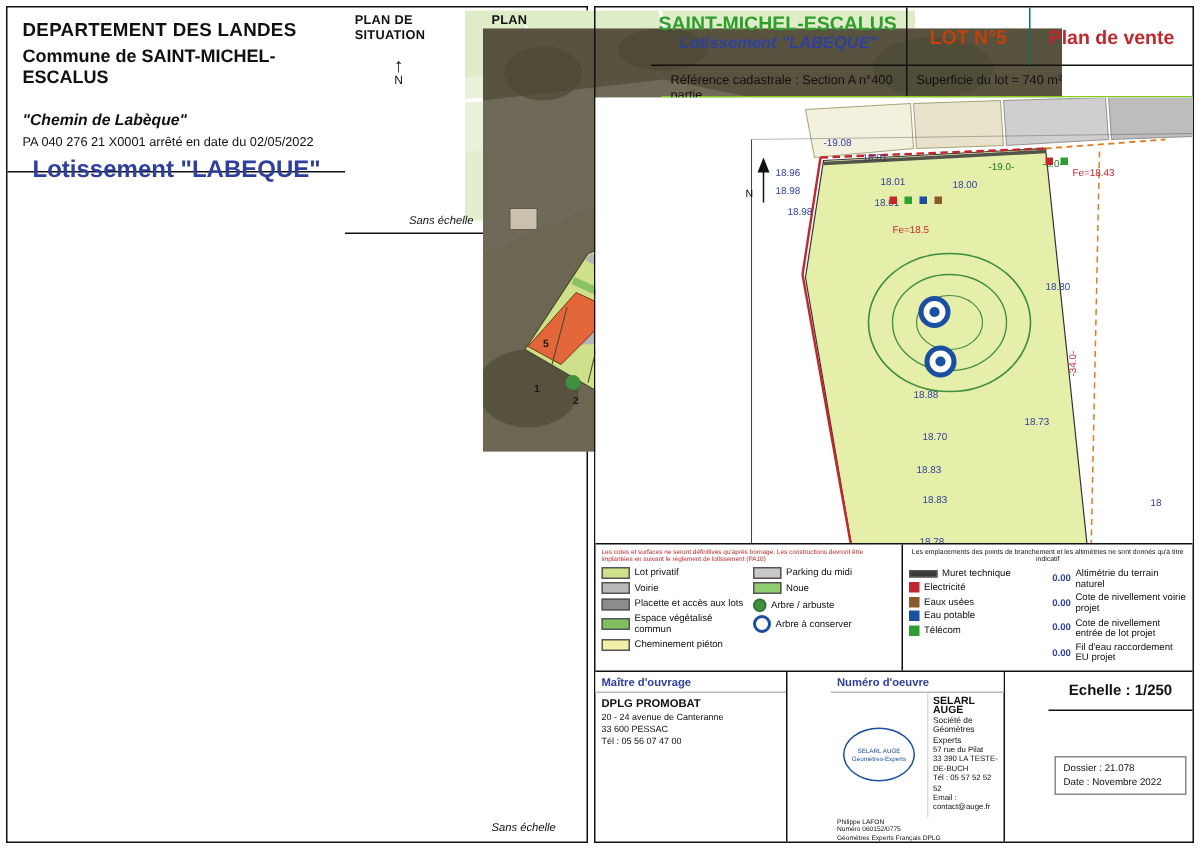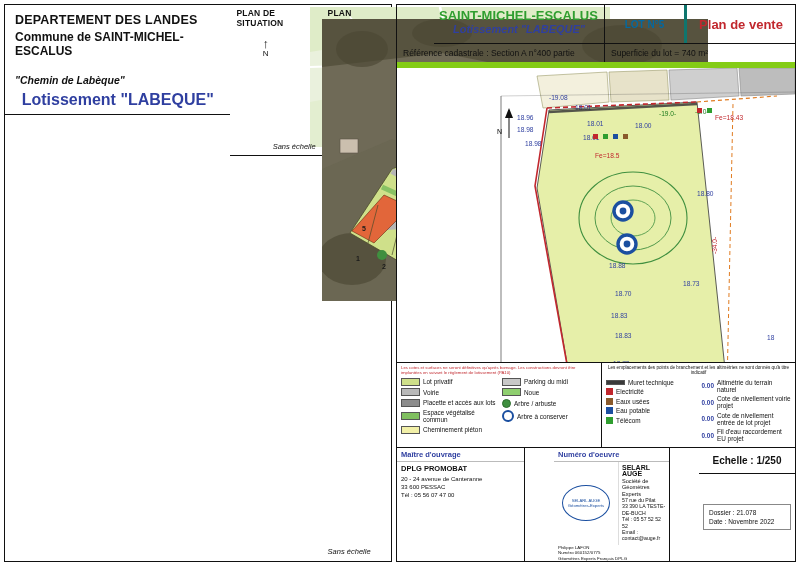--- a/index.html
+++ b/index.html
@@ -137,44 +137,45 @@
   }
   .rp-head-left .l2 {
     color: #2f3fa0;
     font-weight: bold;
     font-size: 11px;
     font-style: italic;
     text-align: center;
   }
   .rp-head-lot {
     width: 82px;
-    border-right: 3px solid #0f766e;
+    border-right: 1px solid #0f766e;
     display: flex;
     align-items: center;
     justify-content: center;
     font-weight: bold;
-    font-size: 10px;
-    color: #0369a1;
+    font-size: 13px;
+    color: #c2410c;
     box-sizing: border-box;
   }
   .rp-head-plan {
     width: 108px;
     display: flex;
     align-items: center;
     justify-content: center;
     font-weight: bold;
     font-size: 13px;
     color: #c1272d;
     box-sizing: border-box;
   }
   .rp-sub {
     display: flex;
-    border-bottom: 6px solid #84cc16;
+    border-bottom: 1px solid #84cc16;
     height: 20px;
     font-size: 8.5px;
+    margin-left: 44px;
   }
   .rp-sub div {
     padding: 4px 6px;
     box-sizing: border-box;
   }
   .rp-sub .c1 { flex: 1.35; border-right: 1px solid #111; }
   .rp-sub .c2 { width: 190px; }
   .plan-area {
     position: relative;
     height: 340px;
@@ -345,20 +346,21 @@
 <body>
 
 <div class="sheet">
 
   <div class="left-panel">
 
     <div class="title-block">
       <div class="dept">DEPARTEMENT DES LANDES</div>
       <div class="commune">Commune de SAINT-MICHEL-ESCALUS</div>
       <div class="chemin">"Chemin de Labèque"</div>
+      <div class="pa-ref">PA 040 276 21 X0001 arrêté en date du 02/05/2022</div>
       <div class="lotissement-title">Lotissement "LABEQUE"</div>
     </div>
 
     <div class="situation-wrap">
       <div class="section-label">PLAN DE SITUATION</div>
       <div class="north" style="left:32px; top:34px;">
         <span class="arrow">↑</span>
         <span>N</span>
       </div>
       <div class="situation-map">

